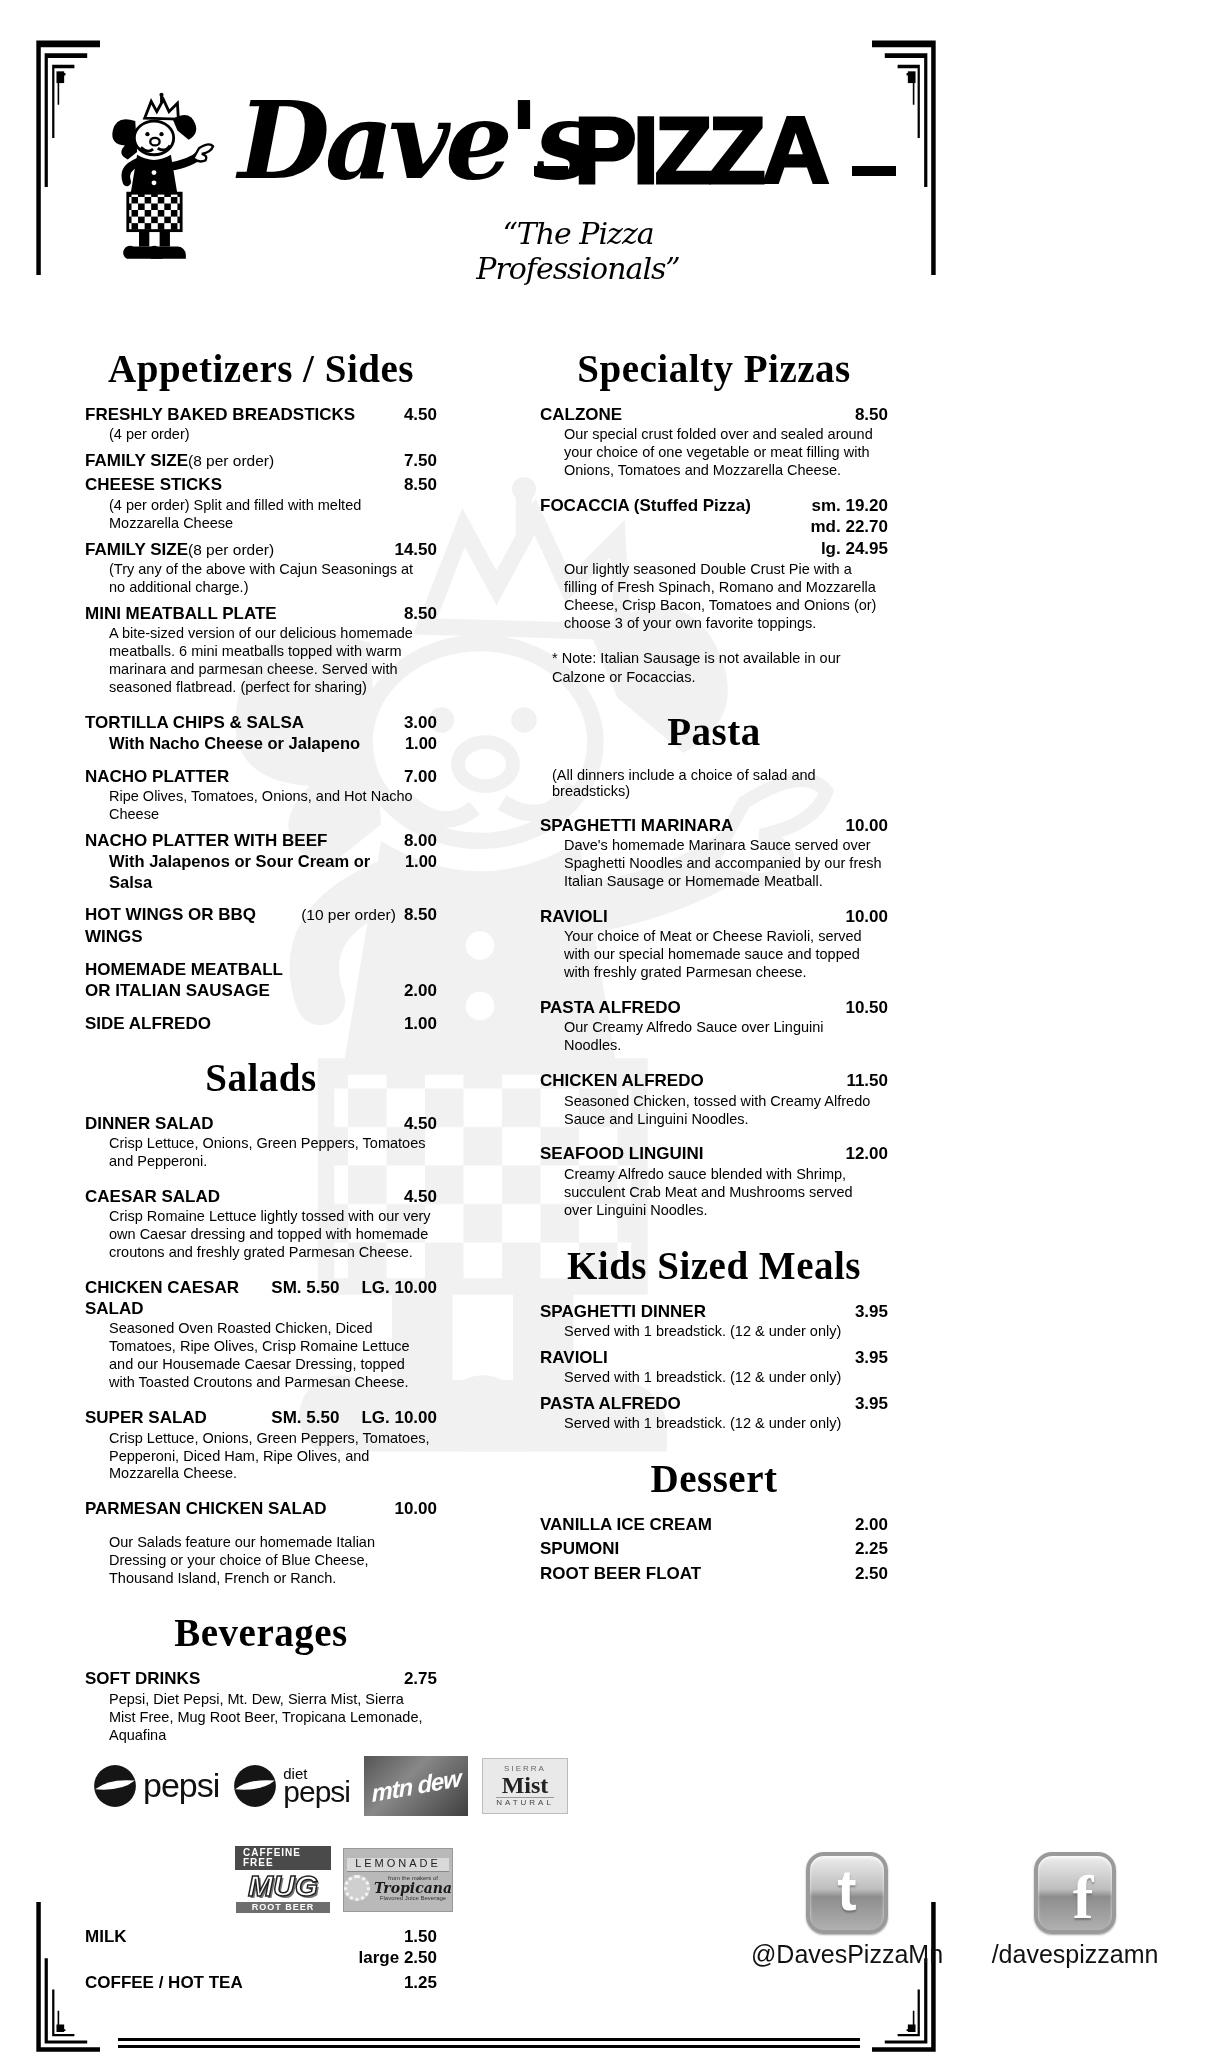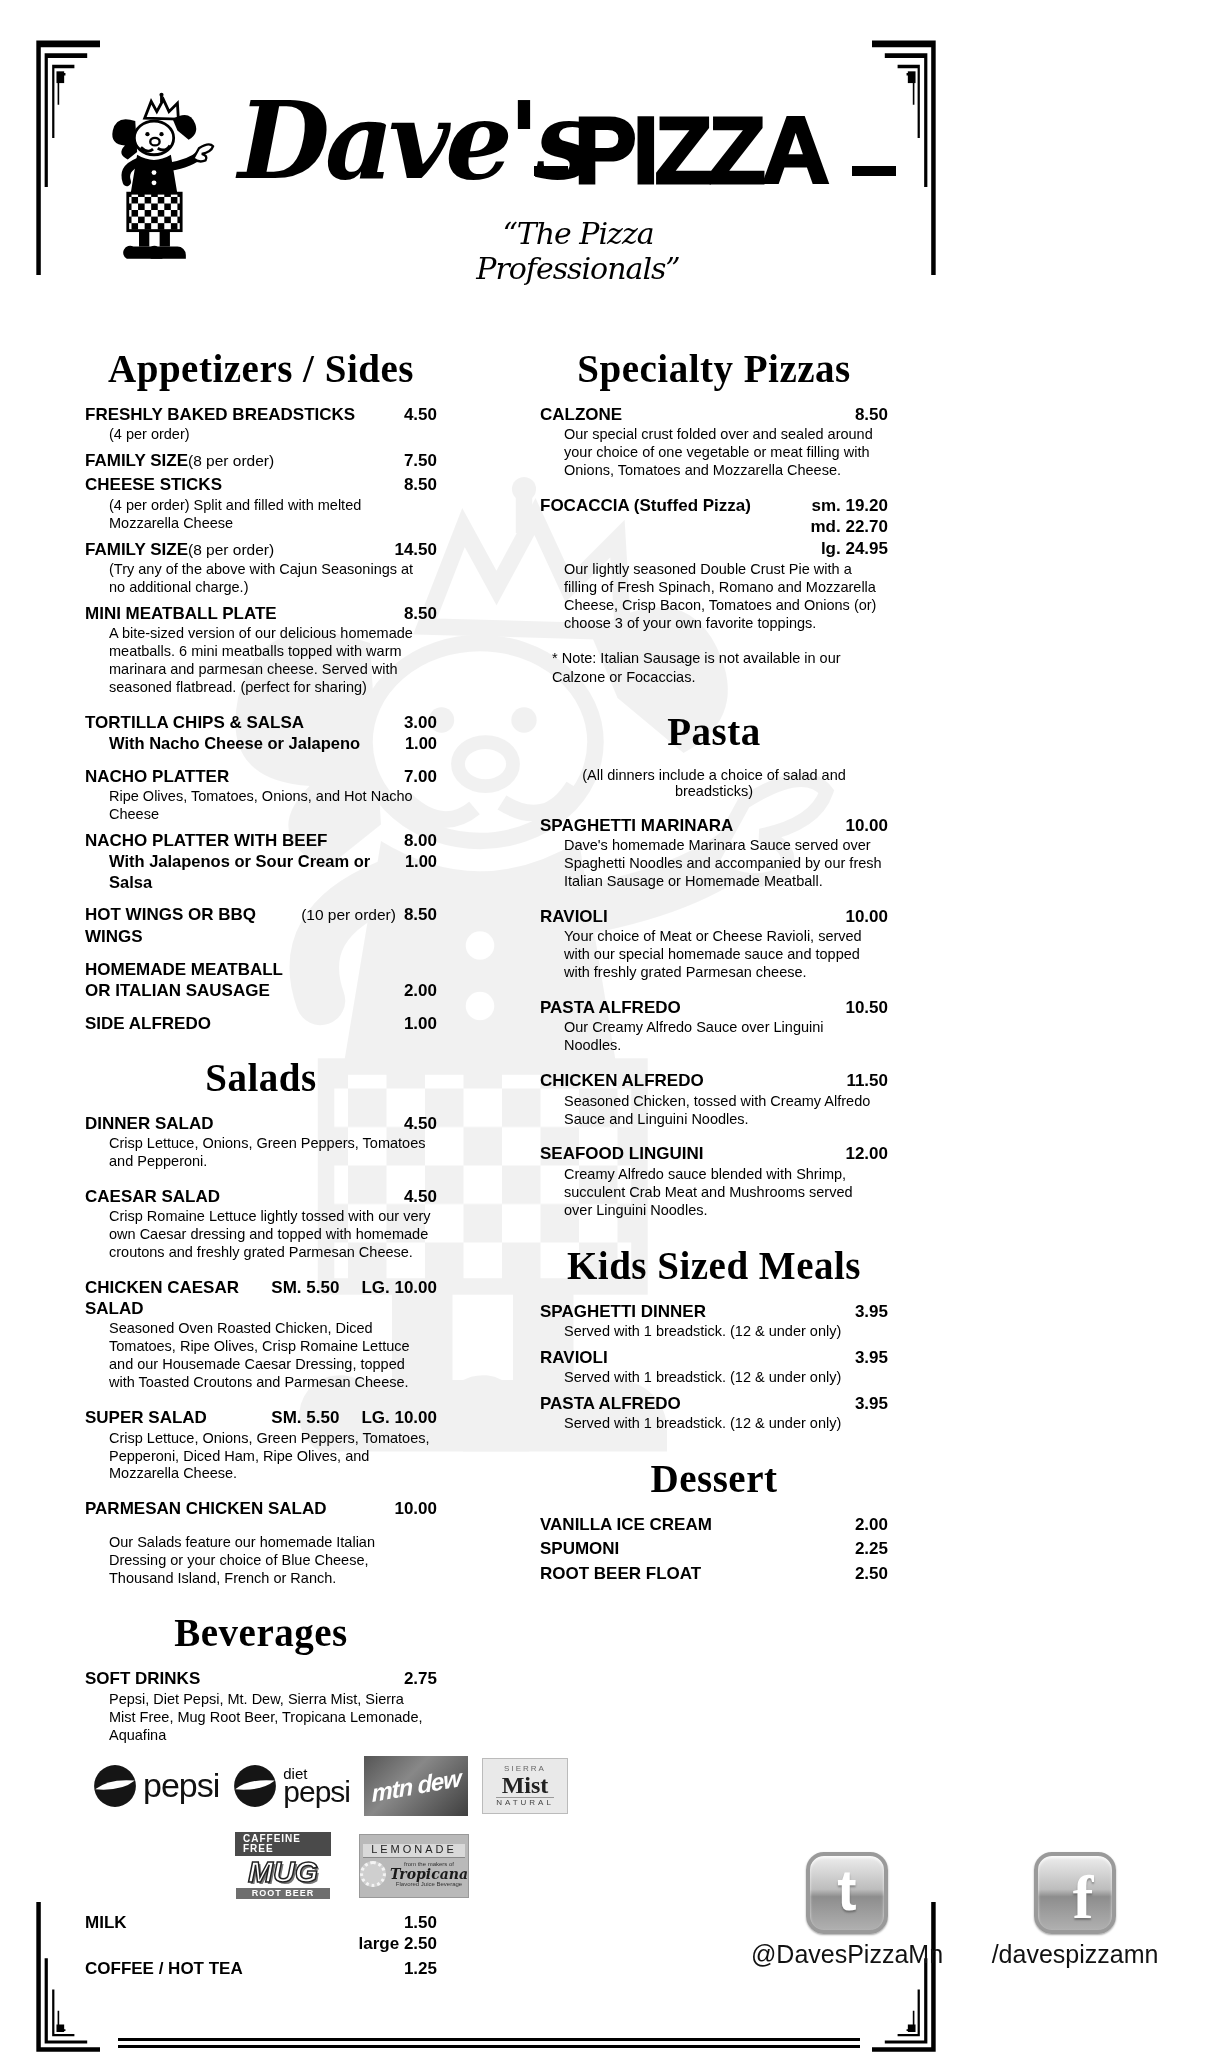--- a/index.html
+++ b/index.html
@@ -34,21 +34,21 @@
   
   .watermark{position:absolute;left:40px;top:470px;width:880px;height:1050px;opacity:.05;z-index:0}
 
   
   .col{position:absolute;top:348px;z-index:2}
   .col-left{left:85px;width:352px}
   .col-right{left:540px;width:348px}
 
   .section-title{font-family:"Liberation Serif",serif;font-weight:bold;font-size:39px;
      text-align:center;letter-spacing:.5px;line-height:1.1;margin-bottom:13px}
-  .section-intro{font-size:14.5px;text-align:center;margin:0 12px 16px}
+  .section-intro{font-size:14.5px;text-align:left;margin:0 12px 16px}
   .menu-section + .menu-section{margin-top:22px}
   [data-name="section-beverages"]{margin-top:10px}
   [data-name="section-pasta"]{margin-top:56px}
   [data-name="section-kids-sized-meals"]{margin-top:54px}
   [data-name="section-dessert"]{margin-top:54px}
 
   .menu-item{margin-bottom:3px}
   .menu-item.gap{margin-top:12px}
   .item-head{display:flex;align-items:baseline;font-weight:bold;font-size:17px;line-height:1.25}
   .item-suffix{font-weight:normal;font-size:15.5px;white-space:nowrap}
@@ -57,21 +57,21 @@
   .size-lg{margin-left:22px;white-space:nowrap}
   .price-stack{text-align:right;font-weight:bold;font-size:17px;line-height:1.3}
   .item-sub{padding-left:24px;font-size:16.5px}
   .item-desc{font-size:14.5px;line-height:1.24;padding:1px 4px 3px 24px}
   .menu-note{font-size:14.5px;line-height:1.26;padding:1px 4px 3px 24px}
   .menu-note.bold{font-weight:normal;padding-left:12px}
 
   
   .bev-logos{width:466px;margin:8px 0 10px 8px}
   .logo-row{display:flex;align-items:center;gap:14px}
-  .logo-row.row-2{margin:14px 0 0 142px;gap:28px}
+  .logo-row.row-2{margin:28px 0 0 142px;gap:12px}
   .logo{display:flex;align-items:center;justify-content:center;flex:0 0 auto}
   .pepsi-globe svg{display:block;width:44px;height:44px}
   .logo.pepsi .pepsi-word{font-size:34px;letter-spacing:-1px;margin-left:6px;color:#111}
   .diet-stack{display:flex;flex-direction:column;margin-left:6px;line-height:.8}
   .diet-top{font-size:15px;color:#000000}
   .diet-main{font-size:30px;letter-spacing:-1px;color:#111}
   .logo.mtndew{width:104px;height:60px;background:linear-gradient(135deg,#555 0%,#888 40%,#3f3f3f 100%);}
   .logo.mtndew span{color:#fff;font-weight:bold;font-style:italic;font-size:24px;
       letter-spacing:-1px;transform:rotate(-10deg) skewX(-8deg)}
   .logo.sierramist{width:86px;height:56px;background:#e9e9e9;border:1px solid #bbb;flex-direction:column;line-height:1}

